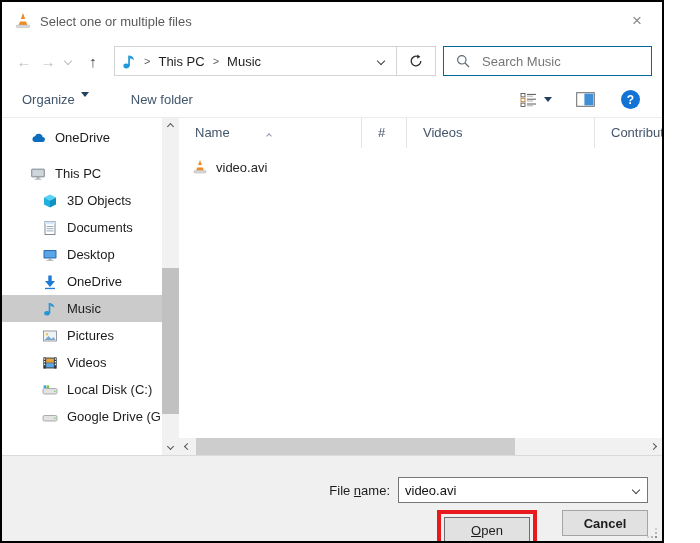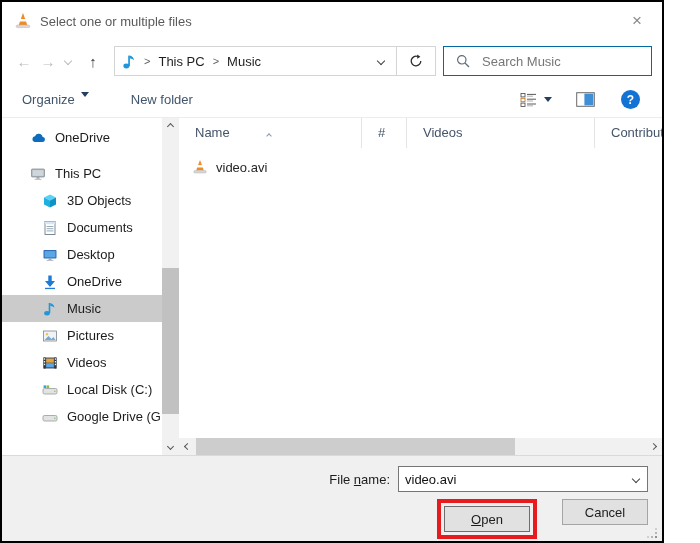--- a/index.html
+++ b/index.html
@@ -70,34 +70,34 @@
   .file-row{height:28px;display:flex;align-items:center;padding-left:13px;margin-top:5px;}
   .file-row .ficon{width:16px;height:16px;flex:none;margin-right:8px;}
   .file-row .fname{font-size:13px;color:#262626;}
   .h-scroll{height:17px;flex:none;display:flex;background:#f1f1f1;align-items:stretch;}
   .h-scroll .scroll-arrow{width:17px;height:17px;flex:none;}
   .h-track{flex:1;position:relative;}
   .h-thumb{position:absolute;top:0;height:100%;left:0;width:71%;background:#cdcdcd;}
 
   
   .footer{height:86px;flex:none;background:#f0f0f0;border-top:1px solid #dadada;position:relative;}
-  .frow1{display:flex;align-items:center;justify-content:flex-end;padding-right:14px;margin-top:10px;}
+  .frow1{display:flex;align-items:center;justify-content:flex-end;padding-right:14px;margin-top:21px;}
   .fn-label{font-size:13px;color:#1c1c1c;margin-right:8px;}
   .u{text-decoration:underline;}
   .fn-combo{width:250px;height:26px;background:#fff;border:1px solid #767676;display:flex;align-items:center;}
   .fn-combo input{flex:1;border:none;outline:none;font-family:"Liberation Sans",sans-serif;font-size:13px;color:#111;padding-left:6px;background:transparent;min-width:0;}
   .combo-chev{width:22px;display:flex;align-items:center;justify-content:center;flex:none;}
   .combo-chev .chev{border-color:#444;width:6px;height:6px;}
   .ft-combo{width:222px;height:26px;margin-left:10px;background:#f0f0f0;border:1px solid #767676;display:flex;align-items:center;}
   .ft-combo .ft-text{flex:1;font-size:13px;color:#111;padding-left:8px;}
   .frow2{display:flex;align-items:flex-start;justify-content:flex-end;padding-right:14px;margin-top:7px;}
   .red-box{border:4px solid #e81a1d;padding:3px;margin-right:25px;}
   .btn{width:86px;height:26px;background:#e1e1e1;font-size:13px;color:#1c1c1c;display:flex;align-items:center;justify-content:center;}
   .btn-open{border:1px solid #6e6e6e;}
-  .btn-cancel{border:1px solid #a5a5a5;}
+  .btn-cancel{border:1px solid #a5a5a5;font-weight:bold;}
   .resize-grip{position:absolute;right:4px;bottom:2px;}
 </style>
 </head>
 <body>
 
 <div class="dialog">
 
   <div class="titlebar">
     <svg class="vlc" viewBox="0 0 18 18">
       <polygon points="9,1 11.2,7 6.8,7" fill="#f08a24"></polygon>

